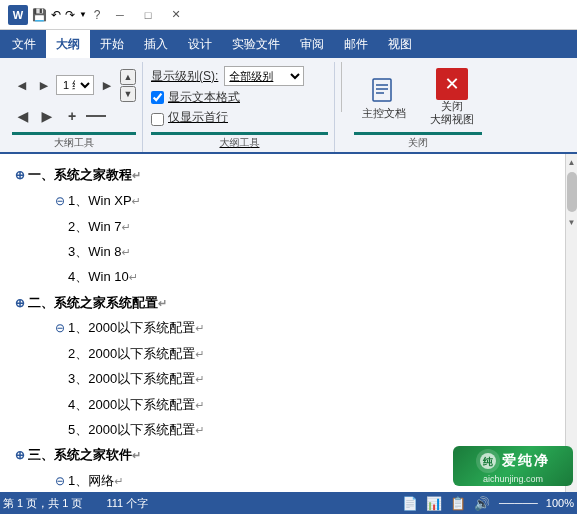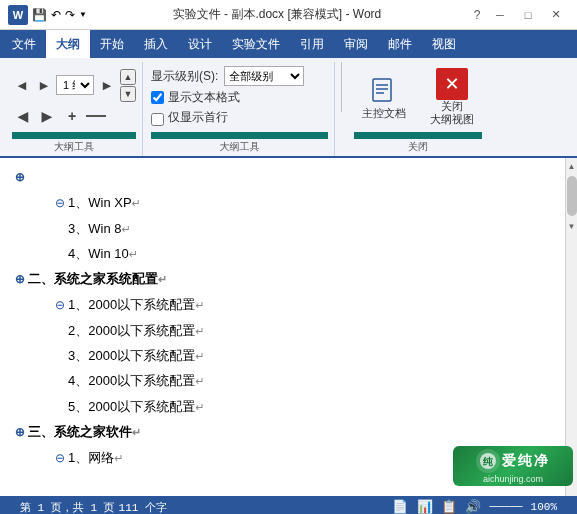--- a/index.html
+++ b/index.html
@@ -248,23 +248,22 @@
     
     .level1 { font-weight: bold; }
     .level2 { font-weight: normal; padding-left: 20px; }
 
     
     #status-bar {
       height: 22px;
       background: #2b579a;
       display: flex;
       align-items: center;
-      padding: 0 20px;
-      gap: 4px;
-      font-family: Liberation Mono, monospace;
+      padding: 0 3px;
+      gap: 24px;
     }
     .status-item {
       color: #fff;
       font-size: 11px;
     }
     .status-right {
       margin-left: auto;
       display: flex;
       align-items: center;
       gap: 8px;
@@ -317,21 +316,21 @@
       flex-direction: column;
       border-right: 1px solid #c8d0e0;
       padding: 2px 6px 0 6px;
     }
     .ribbon-group-box:last-child { border-right: none; }
     .ribbon-group-title {
       font-size: 10px;
       color: #555;
       text-align: center;
       padding: 1px 0 2px 0;
-      border-top: 7px solid #0f766e;
+      border-top: 3px solid #0f766e;
       margin-top: 2px;
     }
     .ribbon-group-inner {
       display: flex;
       align-items: center;
       gap: 4px;
       flex: 1;
     }
     .panel-divider {
       width: 1px;
@@ -347,39 +346,37 @@
 
   <div id="title-bar">
     <div class="window-controls-left">
 
       <div style="width:20px;height:20px;background:#2b579a;color:#fff;font-size:11px;display:flex;align-items:center;justify-content:center;border-radius:2px;font-weight:bold;">W</div>
       <div class="qa-btn">💾</div>
       <div class="qa-btn">↶</div>
       <div class="qa-btn">↷</div>
       <div class="qa-btn" style="font-size:8px;">▼</div>
     </div>
-    <div class="title-text">实验文件 - 副本.docx [兼容模式] - Word</div>
     <div class="question-btn">?</div>
     <div class="window-controls-right">
       <button class="win-btn">─</button>
       <button class="win-btn">□</button>
       <button class="win-btn close">✕</button>
     </div>
   </div>
 
   <div id="ribbon">
     <div id="ribbon-tabs">
 
     <div class="ribbon-tab">文件</div>
         <div class="ribbon-tab active">大纲</div>
         <div class="ribbon-tab">开始</div>
         <div class="ribbon-tab">插入</div>
         <div class="ribbon-tab">设计</div>
         <div class="ribbon-tab">实验文件</div>
-        <div class="ribbon-tab">引用</div>
         <div class="ribbon-tab">审阅</div>
         <div class="ribbon-tab">邮件</div>
         <div class="ribbon-tab">视图</div>
       </div>
   </div>
 
   <div id="ribbon-body">
     <div id="ribbon-main-row">
 
       <div class="ribbon-group-box">
@@ -407,21 +404,21 @@
                 <button class="nav-btn" style="font-size:14px;width:22px;">▶</button>
               </div>
               <button class="nav-btn" style="font-size:14px;font-weight:bold;">+</button>
               <div style="width:20px;height:2px;background:#555;display:flex;align-items:center;justify-content:center;"></div>
             </div>
           </div>
         </div>
         <div class="ribbon-group-title">大纲工具</div>
       </div>
 
-      <div class="ribbon-group-box" style="min-width:190px;">
+      <div class="ribbon-group-box" style="min-width:190px;text-decoration:underline;">
         <div class="ribbon-group-inner" style="flex-direction:column;align-items:flex-start;gap:3px;padding:2px 0;">
 
           <div style="display:flex;align-items:center;gap:6px;">
             <span style="font-size:12px;color:#333;white-space:nowrap;">显示级别(S):</span>
             <select style="height:20px;font-size:11px;border:1px solid #aaa;background:#fff;width:80px;">
               <option>全部级别</option>
               <option>1 级</option>
               <option>2 级</option>
               <option>3 级</option>
             </select>
@@ -468,25 +465,31 @@
       </div>
 
     </div>
   </div>
 
   <div id="main-area" style="height: 338px;">
     <div id="outline-content">
 
     <div class="outline-item level1">
           <span class="toggle">⊕</span>
+          <span class="item-text">一、系统之家教程<span class="pilcrow">↵</span></span>
         </div>
         <div class="outline-item level2">
           <span class="indent" style="width: 20px;"></span>
           <span class="toggle">⊖</span>
           <span class="item-text">1、Win XP<span class="pilcrow">↵</span></span>
+        </div>
+        <div class="outline-item level2">
+          <span class="indent" style="width: 20px;"></span>
+          <span class="toggle"></span>
+          <span class="item-text">2、Win 7<span class="pilcrow">↵</span></span>
         </div>
         <div class="outline-item level2">
           <span class="indent" style="width: 20px;"></span>
           <span class="toggle"></span>
           <span class="item-text">3、Win 8<span class="pilcrow">↵</span></span>
         </div>
         <div class="outline-item level2">
           <span class="indent" style="width: 20px;"></span>
           <span class="toggle"></span>
           <span class="item-text">4、Win 10<span class="pilcrow">↵</span></span>

